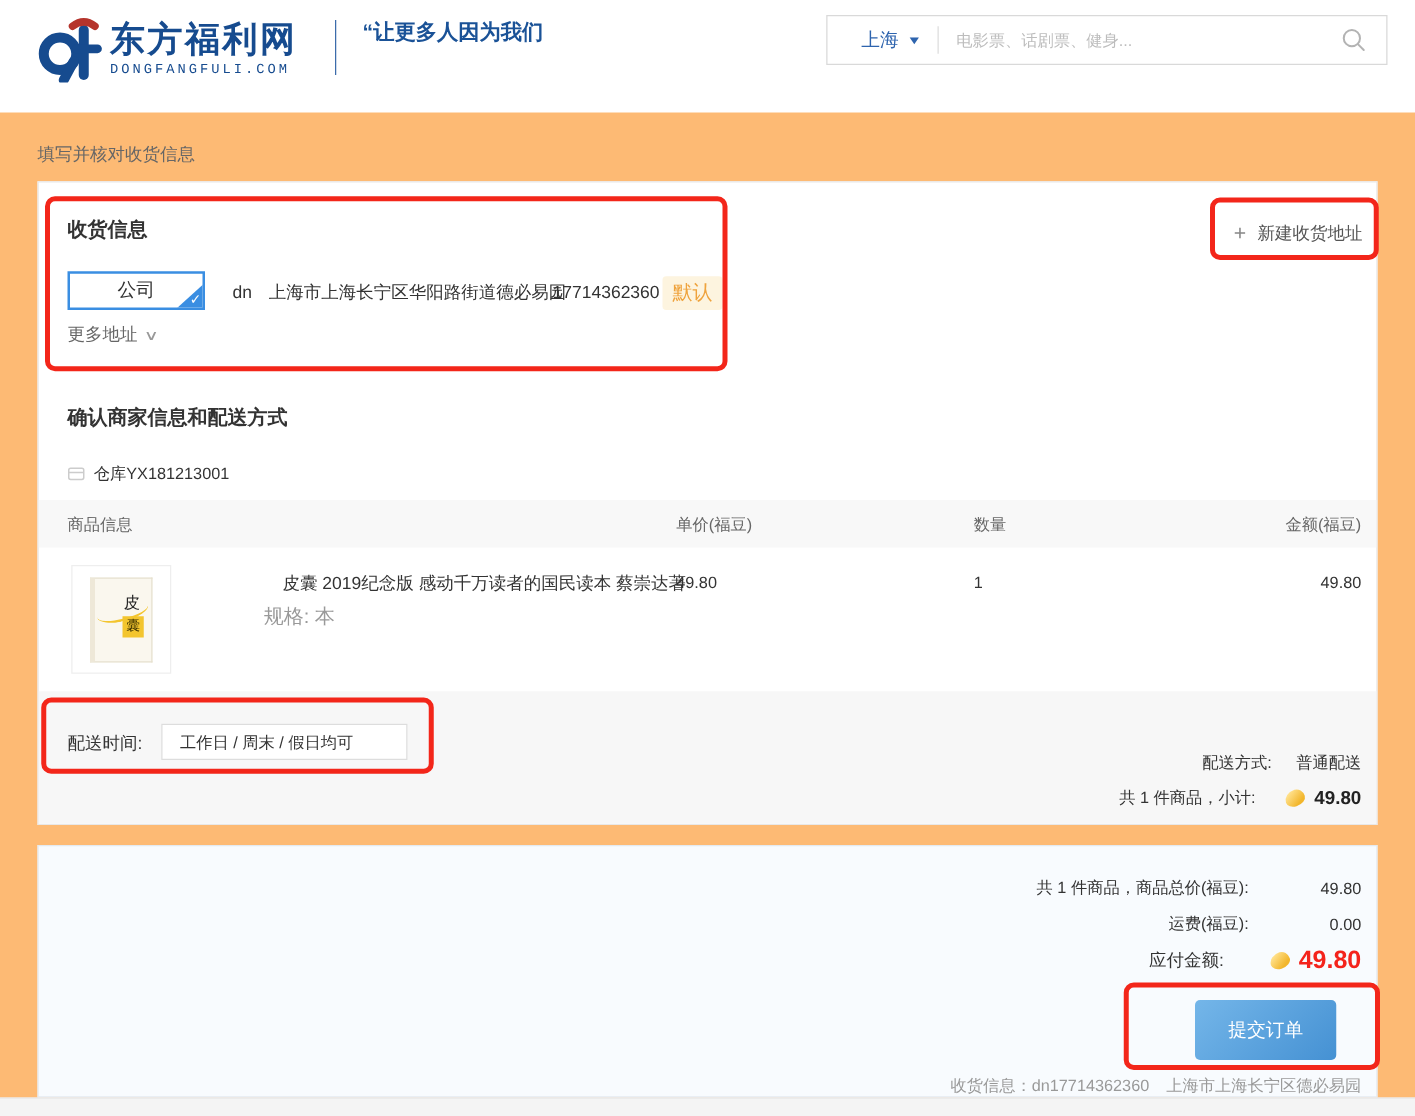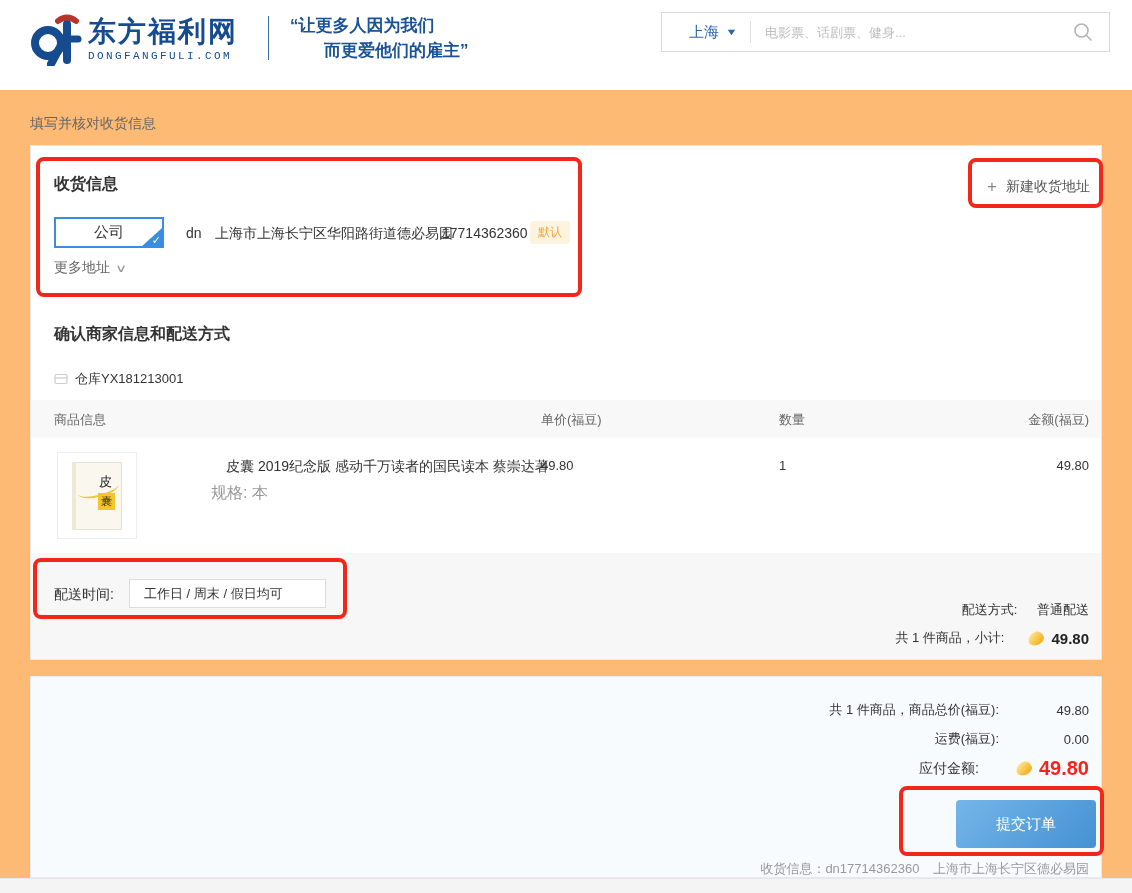--- a/index.html
+++ b/index.html
@@ -39,21 +39,21 @@
   .plus-icon { font-size:17px; color:#888; margin-right:9px; font-weight:normal; }
   .new-addr-label { font-size:14px; color:#555; }
 
   .addr-tag { position:absolute; left:23px; top:71px; width:110px; height:31px; border:2px solid #3a8ee2; background:#fff; font-size:15px; color:#333; display:flex; align-items:center; justify-content:center; cursor:pointer; overflow:hidden; }
   .tag-corner { position:absolute; right:-1px; bottom:-1px; width:0; height:0; border-left:22px solid transparent; border-bottom:20px solid #3a8ee2; }
   .tag-check { position:absolute; right:1px; bottom:0px; font-size:11px; color:#fff; line-height:1; }
 
   .addr-name { position:absolute; left:155px; top:79px; font-size:14px; color:#333; }
   .addr-text { position:absolute; left:184px; top:79px; font-size:14px; color:#333; }
   .addr-phone { position:absolute; left:411px; top:79px; font-size:14px; color:#333; }
-  .default-badge { position:absolute; left:499px; top:75px; font-size:12px; color:#efa33d; background:#fdf4df; padding:3px 8px; border-radius:3px; }
+  .default-badge { position:absolute; left:499px; top:75px; font-size:16px; color:#efa33d; background:#fdf4df; padding:3px 8px; border-radius:3px; }
 
   .more-addr { position:absolute; left:23px; top:113px; font-size:14px; color:#666; cursor:pointer; display:flex; align-items:center; }
   .chev { font-size:11px; color:#999; margin-left:7px; transform:scaleX(1.5); }
 
   .warehouse { position:absolute; left:23px; top:224px; display:flex; align-items:center; }
   .wh-icon { margin-right:7px; }
   .wh-label { font-size:13px; color:#333; }
 
   
   .tbl-head { position:absolute; left:0; top:254px; width:1070px; height:38px; background:#f8f8f8; }
@@ -88,21 +88,21 @@
   
   .sum-panel { position:absolute; left:30px; top:676px; width:1072px; height:202px; background:#f8fbfe; border:1px solid #e4eaf0;padding-left:48px; }
   .sum-row { position:absolute; right:12px; display:flex; align-items:center; font-size:13px; color:#333; }
   .sum-r1 { top:24px; } .sum-r2 { top:53px; }
   .sum-val { width:90px; text-align:right; }
   .sum-r3 { top:80px; }
   .pay-label { font-size:14px; color:#333; }
   .pay-wrap { width:110px; display:flex; align-items:center; justify-content:flex-end; }
   .pay-val { font-size:20px; font-weight:bold; color:#f4231c; }
 
-  .submit-btn { position:absolute; left:925px; top:123px; width:140px; height:48px; background:linear-gradient(135deg,#74b6e9,#4591d3); border:none; border-radius:4px; font-size:15px; color:#fff; cursor:pointer; font-family:inherit; }
+  .submit-btn { position:absolute; left:925px; top:123px; width:113px; height:48px; background:linear-gradient(135deg,#74b6e9,#4591d3); border:none; border-radius:4px; font-size:15px; color:#fff; cursor:pointer; font-family:inherit; }
   .sum-footer { position:absolute; right:12px; top:183px; font-size:13px; color:#999; }
   .sum-footer span { margin-left:10px; }
   .sum-footer .no-gap { margin-left:0; }
 
   
   .annot { position:absolute; border:4px solid #f3261a; border-radius:8px; pointer-events:none; }
   .a1 { left:36px; top:157px; width:546px; height:140px; }
   .a2 { left:968px; top:158px; width:135px; height:50px; }
   .a3 { left:33px; top:558px; width:314px; height:61px; }
   .a4 { left:899px; top:786px; width:205px; height:70px; }
@@ -124,21 +124,20 @@
         <path d="M30 9 Q39 2 48 9" fill="none" stroke="#b5342c" stroke-width="6" stroke-linecap="round"></path>
       </svg>
       <div class="logo-text">
         <div class="logo-cn">东方福利网</div>
         <div class="logo-domain">DONGFANGFULI.COM</div>
       </div>
     </div>
     <div class="logo-divider"></div>
     <div class="slogan">
       <div>“让更多人因为我们</div>
-      <div class="slogan-l2">而更爱他们的雇主”</div>
     </div>
     <div class="searchbar">
       <div class="city">
         <span class="city-label">上海</span>
         <span class="caret">▼</span>
       </div>
       <div class="search-divider"></div>
       <input class="search-input" type="text" placeholder="电影票、话剧票、健身..." style="">
       <svg class="search-icon" width="20" height="20" viewBox="0 0 20 20">
         <circle cx="8.5" cy="8.5" r="6.5" fill="none" stroke="#b3b3b3" stroke-width="1.6"></circle>

